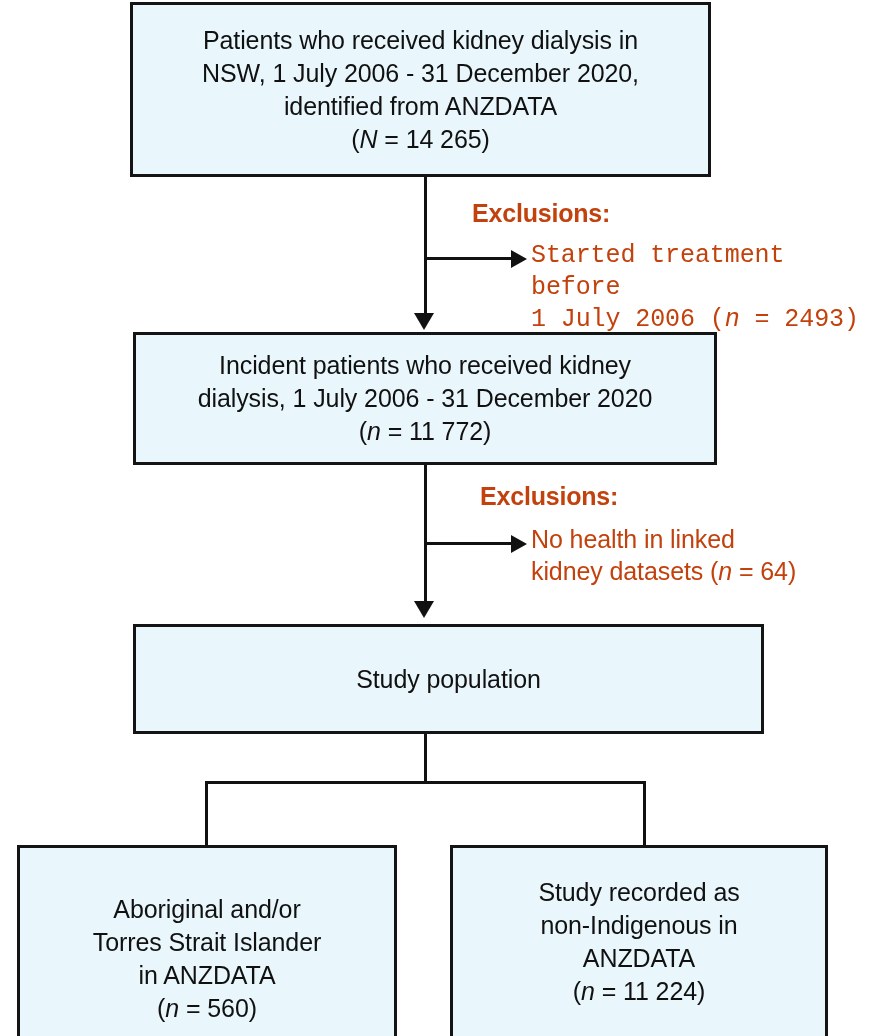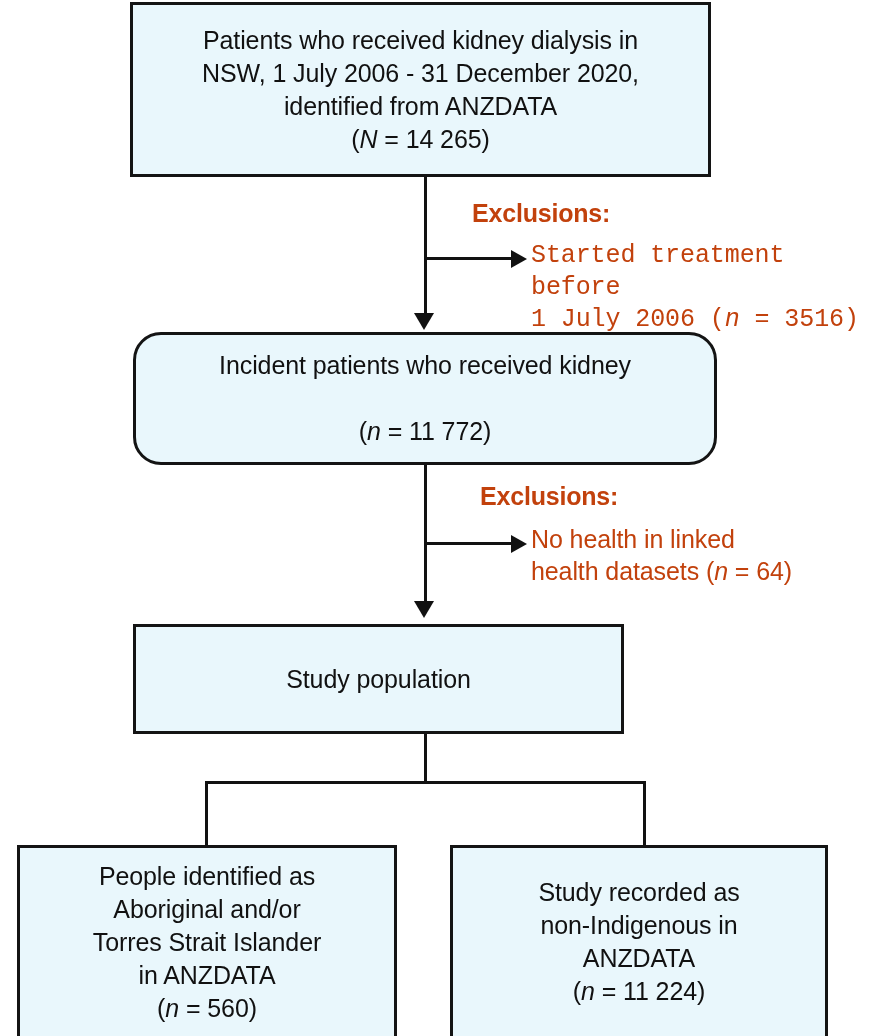--- a/index.html
+++ b/index.html
@@ -33,22 +33,22 @@
   .node .node-text {
     font-size: 25px;
     line-height: 33px;
     color: #111111;
     letter-spacing: -0.1px;
     padding: 0 10px;
   }
   .node-text i { font-style: italic; }
 
   #node-top      { left: 115px; top: 2px;   width: 581px; height: 175px; }
-  #node-incident { left: 118px; top: 332px; width: 584px; height: 133px; border-radius: 28px; }
-  #node-study    { left: 118px; top: 624px; width: 491px; height: 110px; }
+  #node-incident { left: 118px; top: 332px; width: 584px; height: 133px; }
+  #node-study    { left: 118px; top: 624px; width: 631px; height: 110px; }
   #node-indig    { left: 2px;   top: 845px; width: 380px; height: 194px; }
   #node-nonindig { left: 435px; top: 845px; width: 378px; height: 194px; }
 
   #node-indig .node-text, #node-nonindig .node-text { font-size: 25px; line-height: 33px; }
 
   
   .line-v, .line-h {
     position: absolute;
     background: #111111;
   }
@@ -132,60 +132,60 @@
   <div class="line-v" id="trunk-1"></div>
   <div class="arrow-down" id="head-1"></div>
 
   <div class="line-h" id="branch-1-h"></div>
   <div class="arrow-right" id="branch-1-head"></div>
 
   <div class="exclusion" id="excl-1">
     <div class="excl-title">Exclusions:</div>
     <div class="excl-body">
       <span>Started treatment before</span><br>
-      <span>1 July 2006 (</span><i>n</i><span> = </span><span>3516</span><span>)</span>
+      <span>1 July 2006 (</span><i>n</i><span> = </span><span>2493</span><span>)</span>
     </div>
   </div>
 
   <div class="node" id="node-incident">
     <div class="node-text">
       <span>Incident patients who received kidney</span><br>
-      <br>
+      <span>dialysis, 1 July 2006 - 31 December 2020</span><br>
       <span><span>(</span><i>n</i><span> = </span><span>11 772</span><span>)</span></span>
     </div>
   </div>
 
   <div class="line-v" id="trunk-2"></div>
   <div class="arrow-down" id="head-2"></div>
 
   <div class="line-h" id="branch-2-h"></div>
   <div class="arrow-right" id="branch-2-head"></div>
 
   <div class="exclusion" id="excl-2">
     <div class="excl-title">Exclusions:</div>
     <div class="excl-body">
       <span>No health in linked</span><br>
-      <span>health datasets (</span><i>n</i><span> = </span><span>64</span><span>)</span>
+      <span>kidney datasets (</span><i>n</i><span> = </span><span>64</span><span>)</span>
     </div>
   </div>
 
   <div class="node" id="node-study">
     <div class="node-text">
       <span>Study population</span><br>
     </div>
   </div>
 
   <div class="line-v" id="trunk-3"></div>
   <div class="line-h" id="split-h"></div>
   <div class="line-v" id="split-l"></div>
   <div class="line-v" id="split-r"></div>
 
   <div class="node" id="node-indig">
     <div class="node-text">
-      <span>People identified as</span><br>
+      <br>
       <span>Aboriginal and/or</span><br>
       <span>Torres Strait Islander</span><br>
       <span>in ANZDATA</span><br>
       <span><span>(</span><i>n</i><span> = </span><span>560</span><span>)</span></span>
     </div>
   </div>
 
   <div class="node" id="node-nonindig">
     <div class="node-text">
       <span>Study recorded as</span><br>

